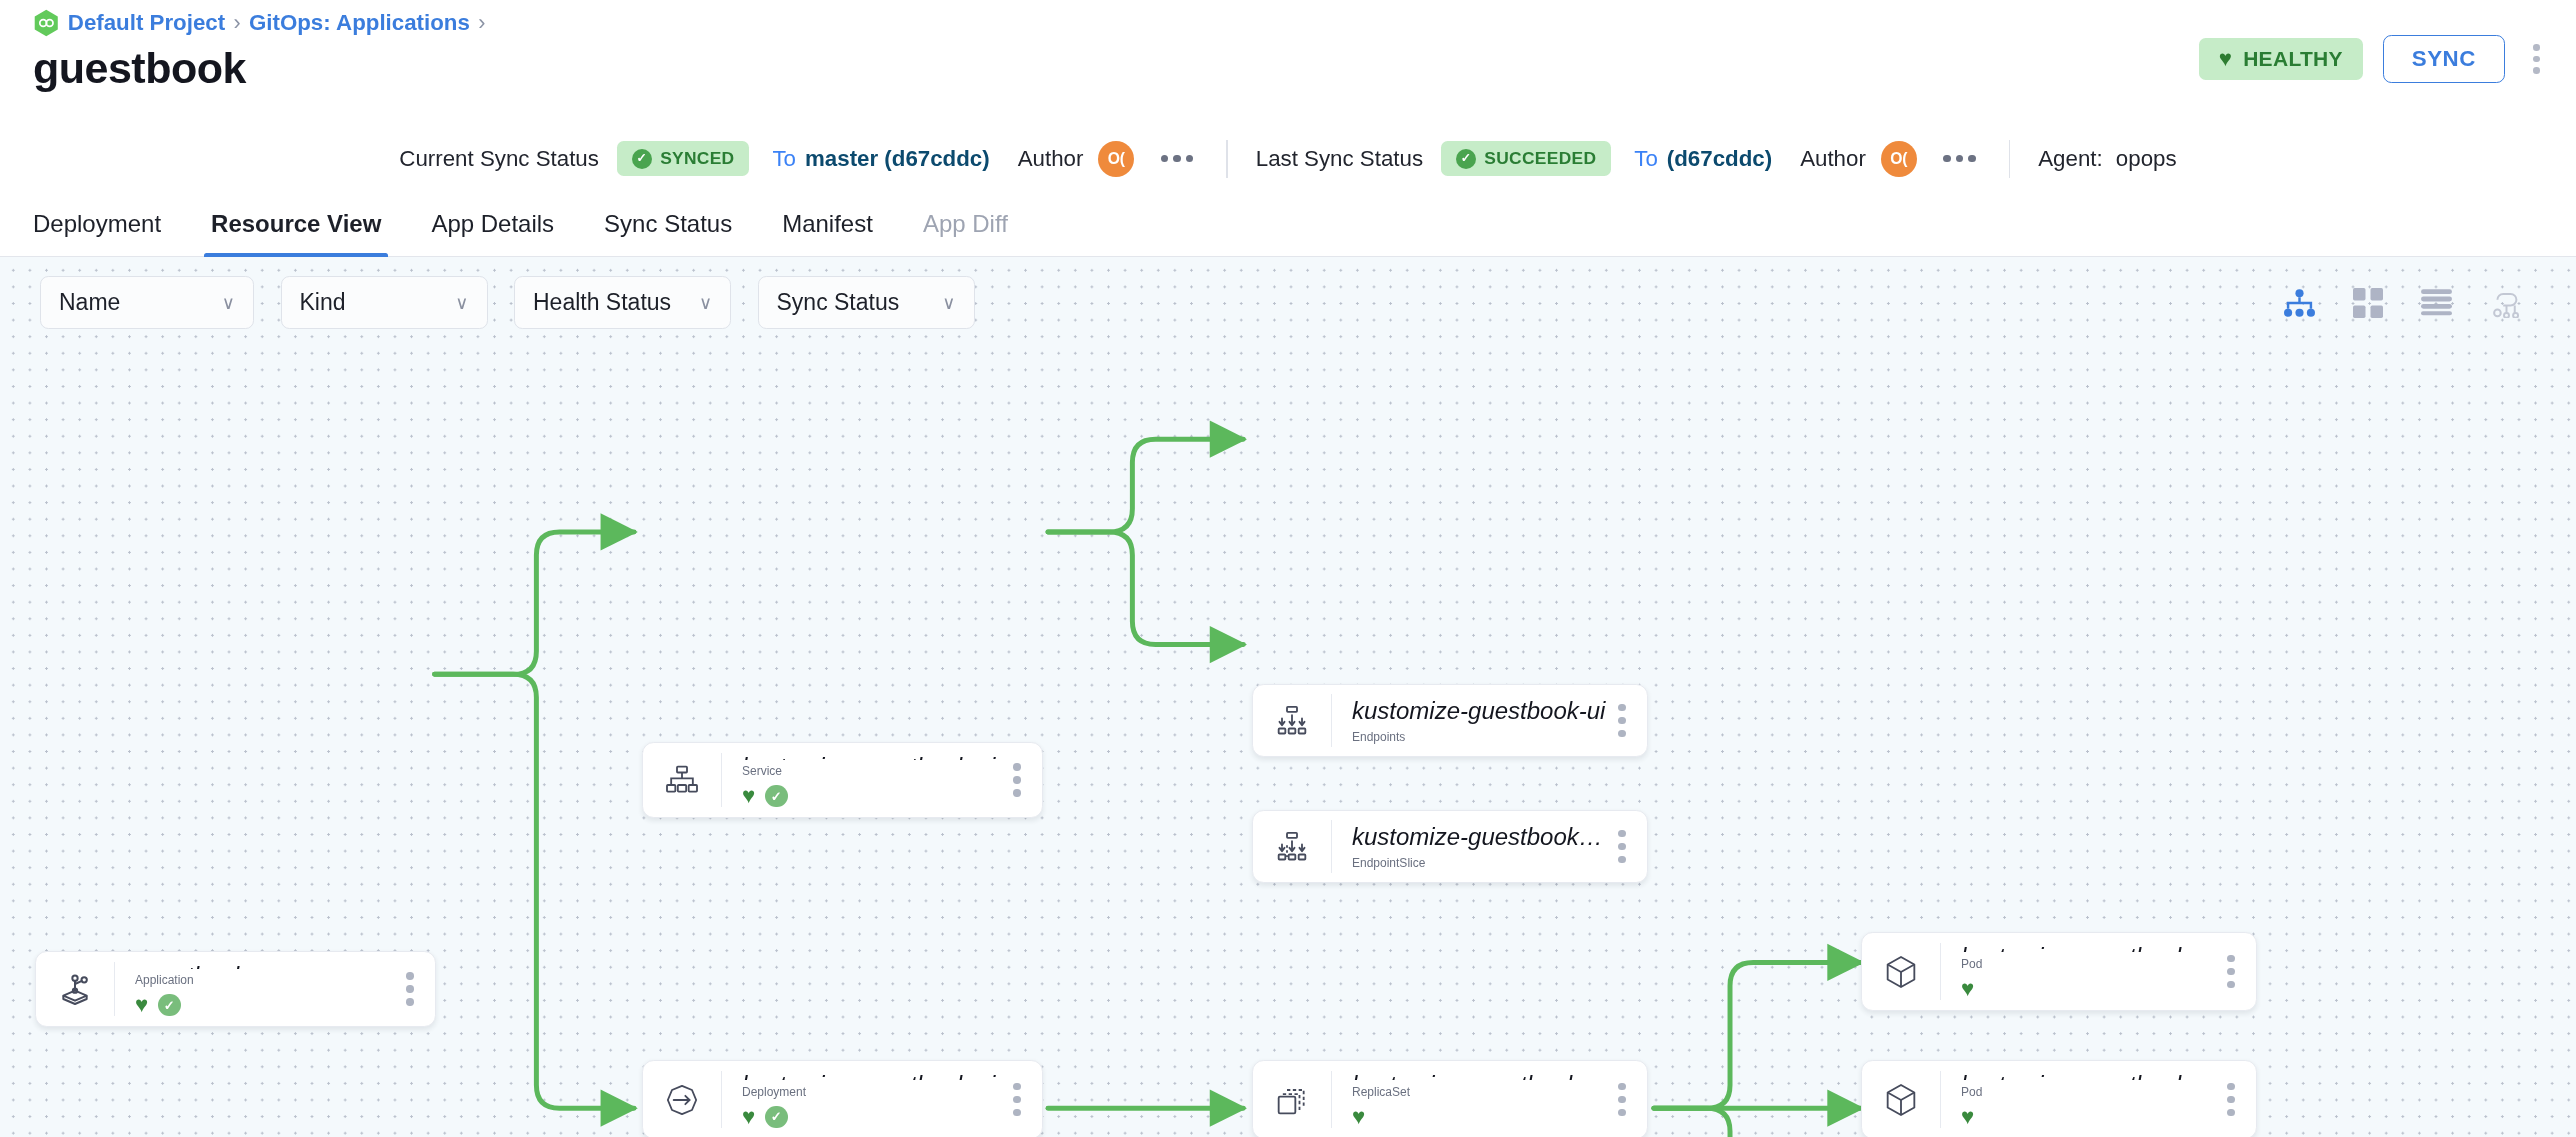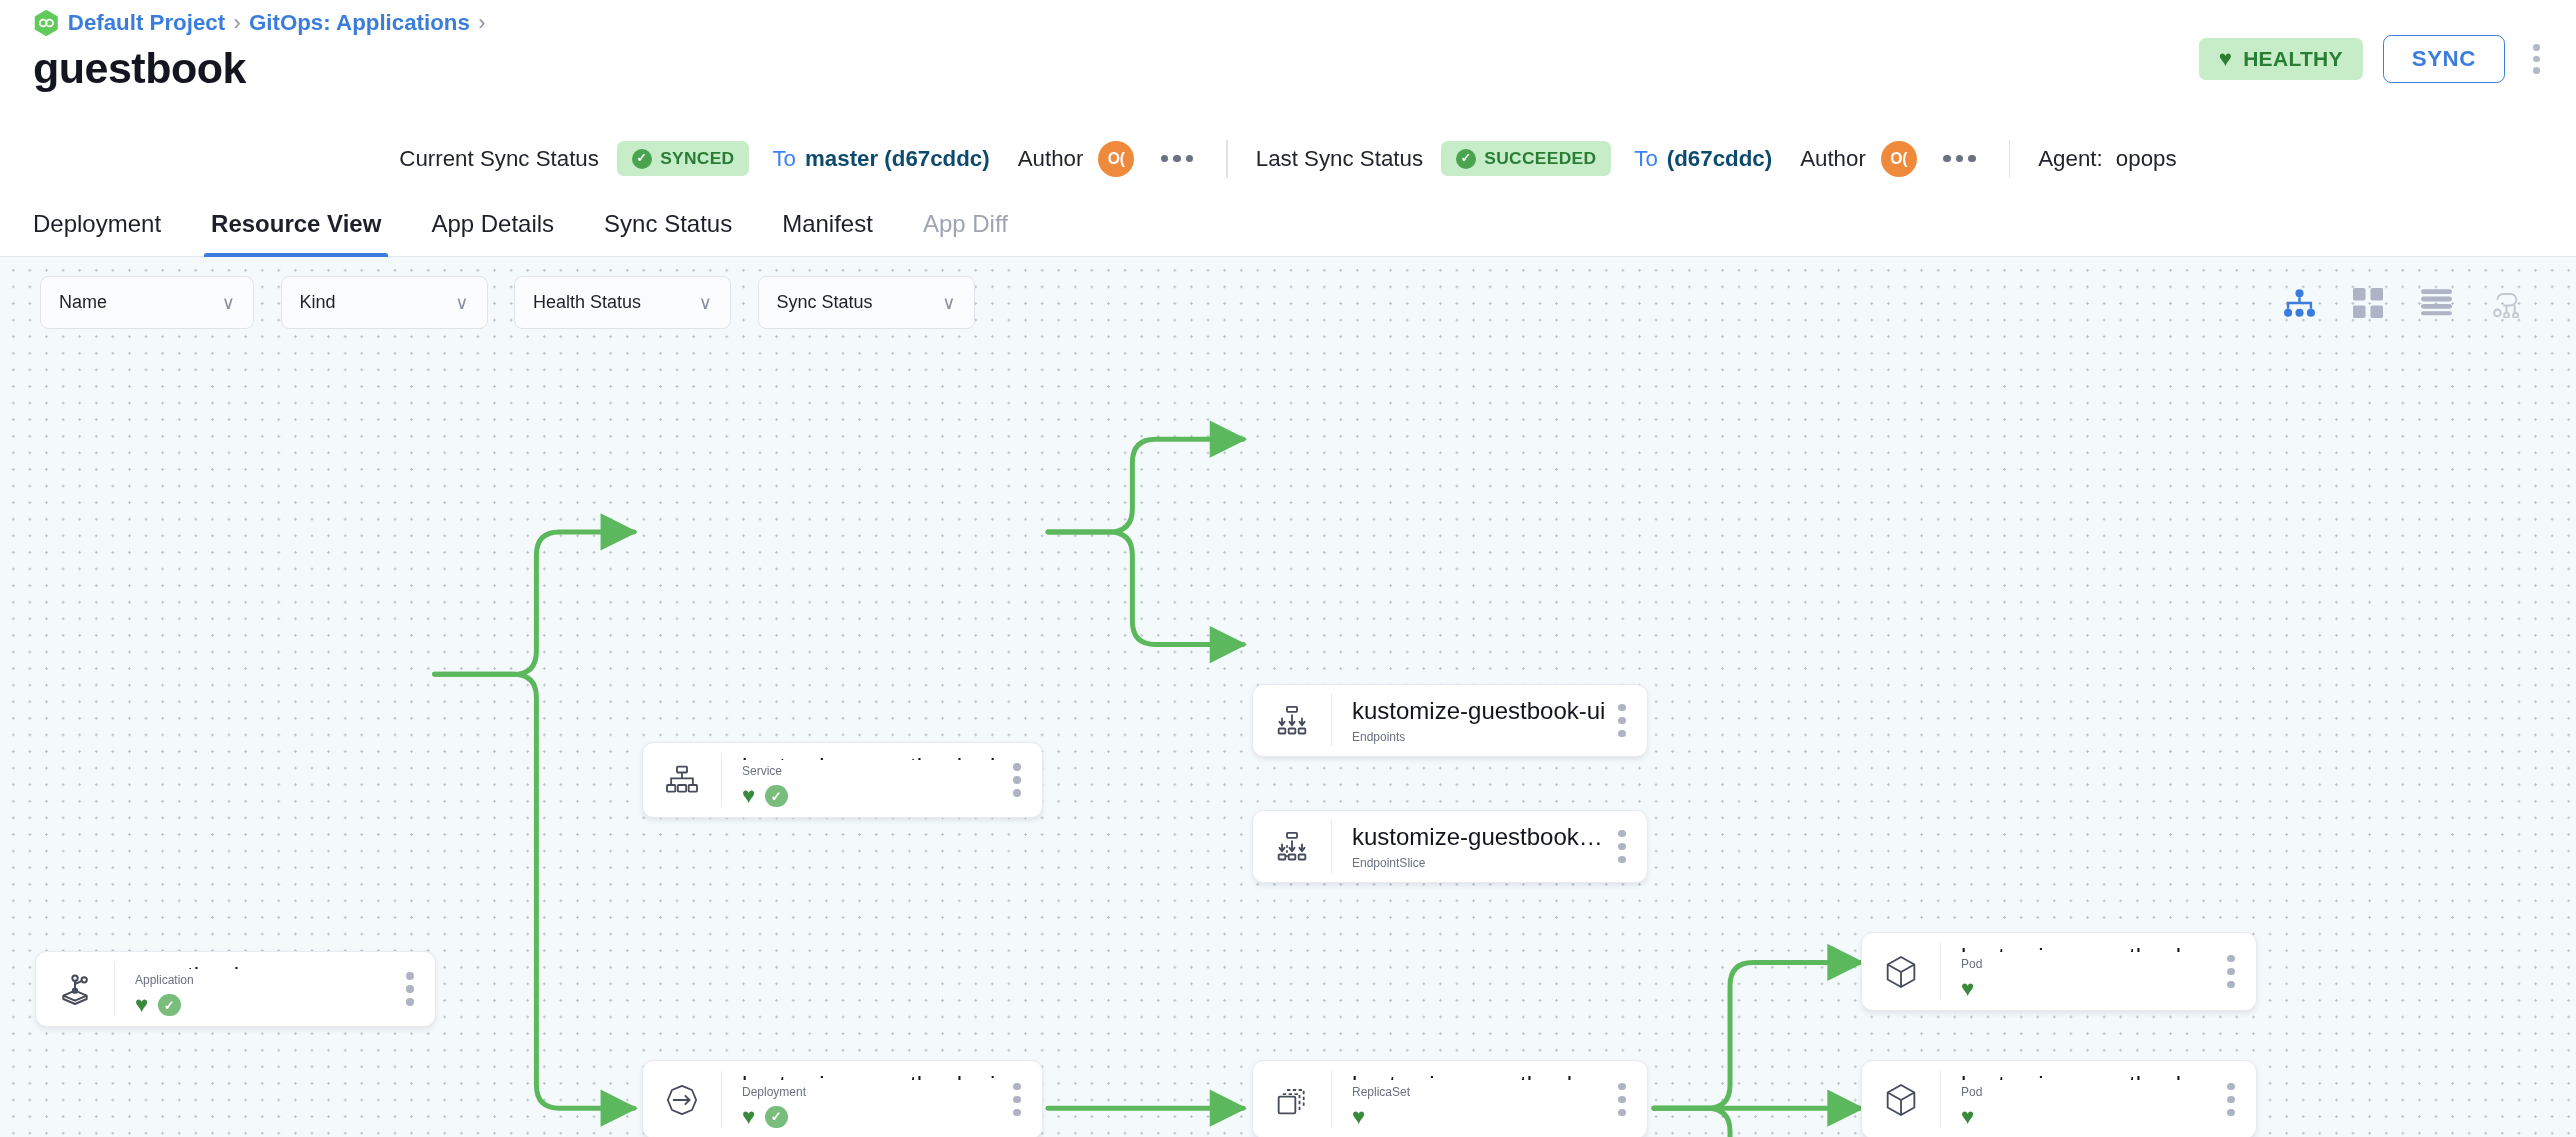--- a/index.html
+++ b/index.html
@@ -189,21 +189,21 @@
     border-radius: 8.3px;
     height: 53px;
     display: flex;
     align-items: center;
     padding: 0 18px;
     margin-right: 26.5px;
     cursor: pointer;
     min-width: 0;
   }
   .filter-select .fs-label {
-    font-size: 18px; color: #1d2029; white-space: nowrap;
+    font-size: 23px; color: #1d2029; white-space: nowrap;
   }
   .fs-caret {
     margin-left: auto;
     padding-left: 28px;
     color: #8a90a0;
     font-size: 18px;
     line-height: 1;
   }
   .fw-1 { width: 214px; }
   .fw-2 { width: 207px; }
@@ -256,20 +256,21 @@
     flex-direction: column;
     justify-content: center;
   }
   .node-name {
     font-size: 24px;
     color: #14161f;
     white-space: nowrap;
     overflow: hidden;
     text-overflow: ellipsis;
     line-height: 1.15;
+    font-style: italic;
   }
   .node-kind {
     font-size: 12px;
     color: #6a7080;
     margin-top: 5.8px;
     line-height: 1.1;
   }
   .node-status {
     display: flex;
     align-items: center;

